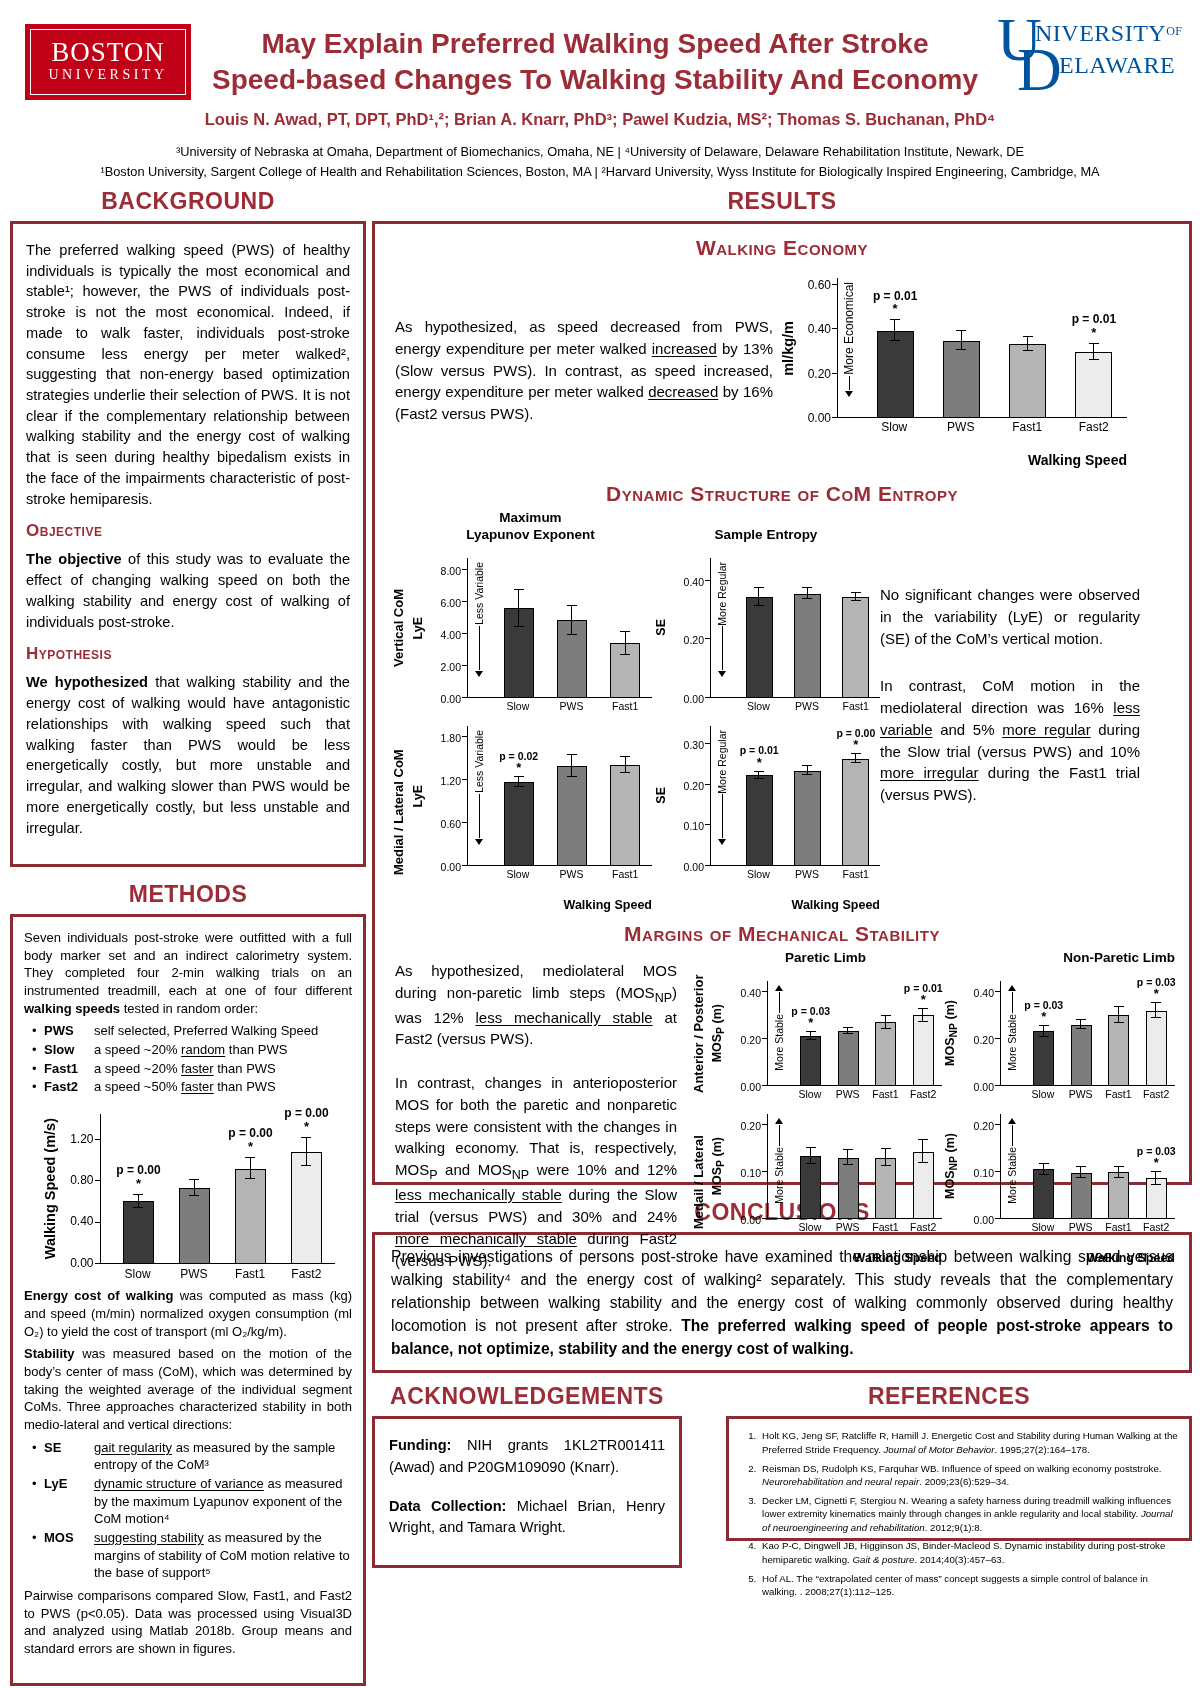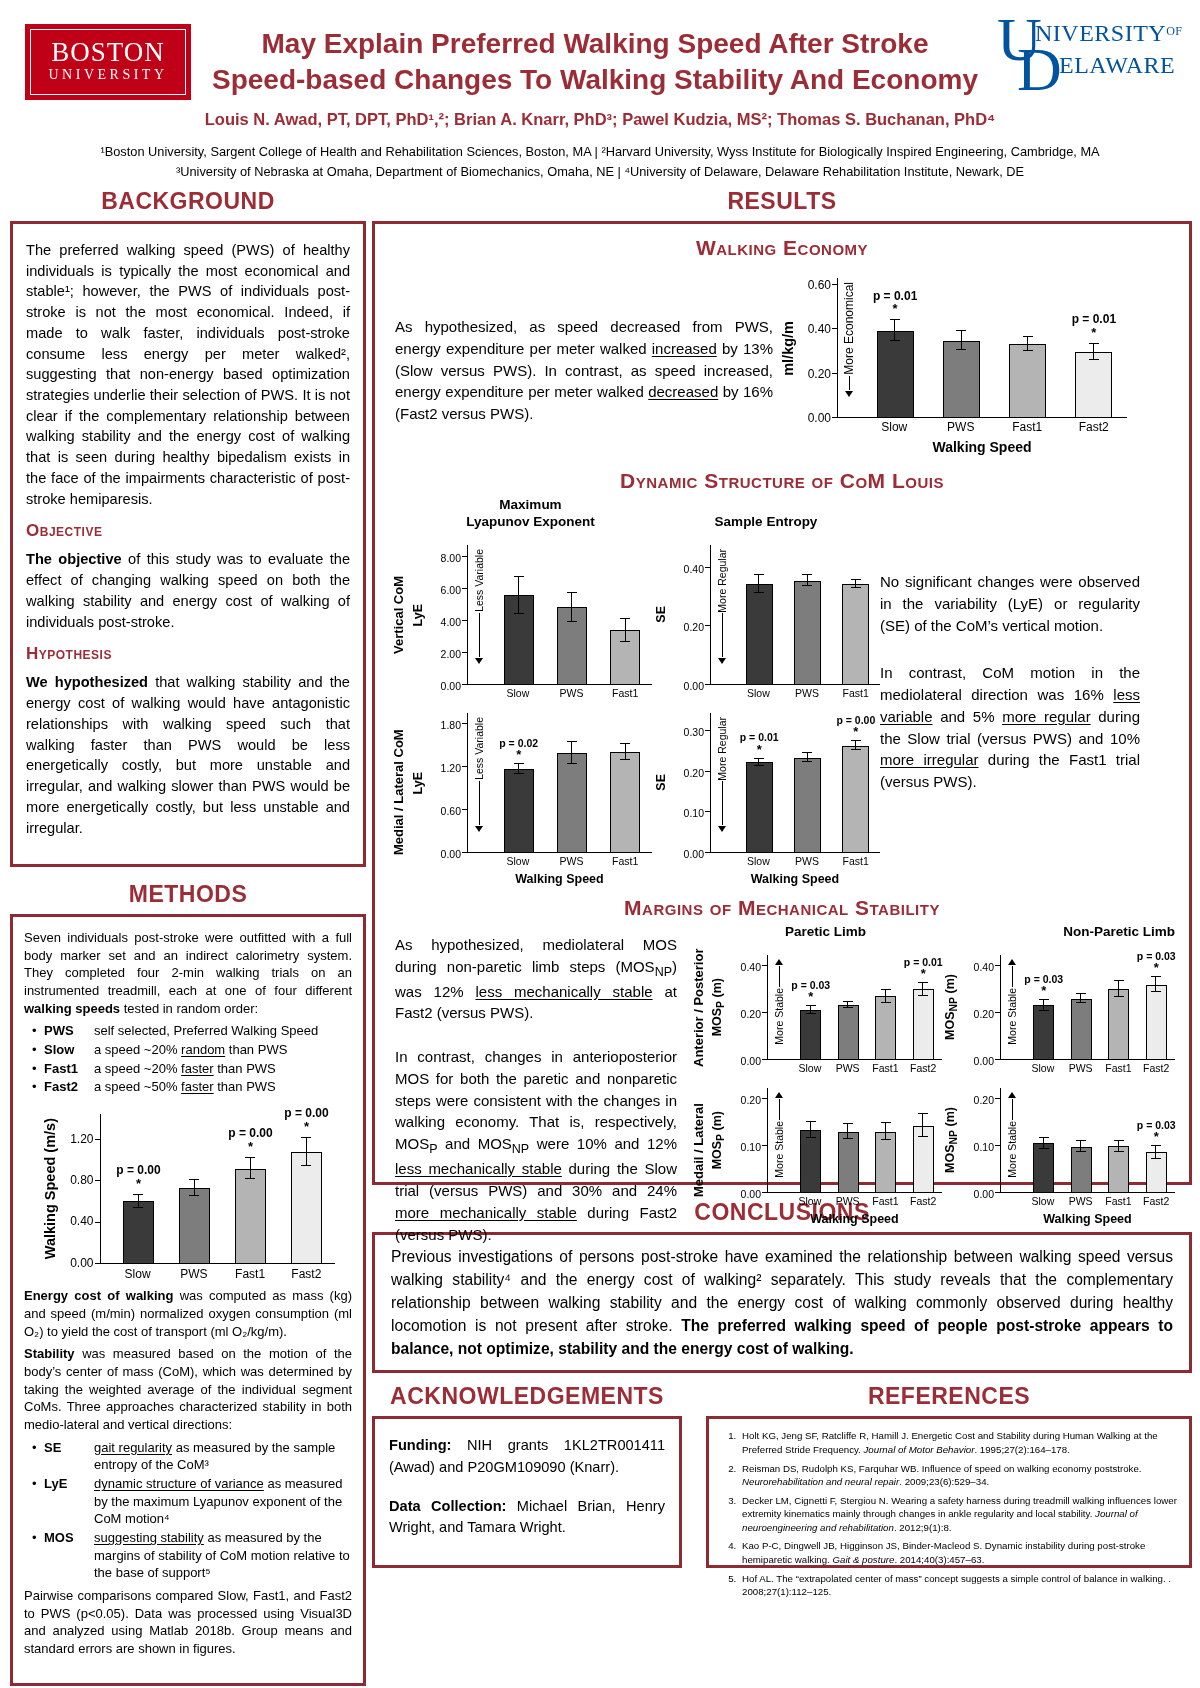--- a/index.html
+++ b/index.html
@@ -54,21 +54,21 @@
         display:flex;align-items:center;justify-content:center;width:22px;text-align:center;}
   .mos-wrap{display:flex;}
   .mos-text{width:300px;font-size:15px;line-height:1.45;text-align:justify;padding:10px 10px 0 8px;box-sizing:border-box;}
   .mos-text p{margin:0 0 22px 0;}
   .concl-box{margin-top:4px;padding:10px 16px;font-size:15.6px;line-height:1.48;text-align:justify;}
   .bottom-row{display:flex;margin-top:10px;gap:24px;}
   .ack-col{width:310px;flex:none;}
   .ref-col{flex:1;}
   .ack-box{height:152px;padding:16px 14px;font-size:14.6px;line-height:1.45;text-align:justify;}
   .ack-box p{margin:0 0 18px 0;}
-  .ref-box{height:152px;padding:8px 10px;font-size:9.7px;line-height:1.4;}
+  .ref-box{height:125px;padding:8px 10px;font-size:9.7px;line-height:1.4;margin-left:20px;}
   .ref-box ol{margin:2px 0 0 0;padding-left:20px;}
   .ref-box li{margin-bottom:5px;padding-left:3px;}
   
   .chart{display:inline-block;padding-top:14px;vertical-align:top;}
   .chart.center{display:block;margin:4px auto 2px auto;width:fit-content;}
   .c-row{display:flex;}
   .c-ylab{width:18px;display:flex;align-items:center;justify-content:center;font-weight:bold;font-size:12.5px;}
   .c-ylab span{writing-mode:vertical-rl;transform:rotate(180deg);white-space:nowrap;}
   .chart.lg .c-ylab{font-size:14.5px;}
   .c-yaxis{width:40px;position:relative;flex:none;}
@@ -87,21 +87,21 @@
   .c-p .ast{font-size:13px;line-height:0.7;}
   .c-arrow{position:absolute;display:flex;flex-direction:column;align-items:center;width:16px;}
   .c-atext{writing-mode:vertical-rl;transform:rotate(180deg);font-size:10.5px;white-space:nowrap;}
   .chart.lg .c-atext{font-size:12px;}
   .c-astem{flex:1;width:0;border-left:1.4px solid #000;margin:1px 0;}
   .c-ahead-d{width:0;height:0;border-left:4px solid transparent;border-right:4px solid transparent;border-top:6px solid #000;}
   .c-ahead-u{width:0;height:0;border-left:4px solid transparent;border-right:4px solid transparent;border-bottom:6px solid #000;}
   .c-xlabels{display:flex;font-size:10.5px;margin-top:2px;}
   .chart.lg .c-xlabels{font-size:12px;}
   .c-xlabels span{flex:1;text-align:center;}
-  .c-xtitle{text-align:center;font-weight:bold;font-size:12.5px;margin-top:5px;}
+  .c-xtitle{text-align:right;font-weight:bold;font-size:12.5px;margin-top:18px;}
   .chart.lg .c-xtitle{font-size:14px;}
   u{text-underline-offset:2px;}
 </style>
 </head>
 <body>
 
 <div class="page">
 
   <div>
     <div class="bu-box">
@@ -115,22 +115,22 @@
       <div>Speed-based Changes To Walking Stability And Economy</div>
     </div>
     <div class="ud-box">
       <span class="ud-u">U</span>
       <span class="ud-l1"><span>NIVERSITY</span><span class="ud-of">OF</span></span>
       <span class="ud-d">D</span>
       <span class="ud-l2">ELAWARE</span>
     </div>
     <div class="authors">Louis N. Awad, PT, DPT, PhD¹,²; Brian A. Knarr, PhD³; Pawel Kudzia, MS²; Thomas S. Buchanan, PhD⁴</div>
     <div class="affils">
+      <div>³University of Nebraska at Omaha, Department of Biomechanics, Omaha, NE | ⁴University of Delaware, Delaware Rehabilitation Institute, Newark, DE</div>
       <div>¹Boston University, Sargent College of Health and Rehabilitation Sciences, Boston, MA | ²Harvard University, Wyss Institute for Biologically Inspired Engineering, Cambridge, MA</div>
-      <div>³University of Nebraska at Omaha, Department of Biomechanics, Omaha, NE | ⁴University of Delaware, Delaware Rehabilitation Institute, Newark, DE</div>
     </div>
   </div>
 
   <div class="col-left">
     <h2 class="sec">BACKGROUND</h2>
     <div class="box bg-box">
       <p>The preferred walking speed (PWS) of healthy individuals is typically the most economical and stable¹; however, the PWS of individuals post-stroke is not the most economical. Indeed, if made to walk faster, individuals post-stroke consume less energy per meter walked², suggesting that non-energy based optimization strategies underlie their selection of PWS. It is not clear if the complementary relationship between walking stability and the energy cost of walking that is seen during healthy bipedalism exists in the face of the impairments characteristic of post-stroke hemiparesis.</p>
       <h3 class="sub">Objective</h3>
       <p><b>The objective</b> of this study was to evaluate the effect of changing walking speed on both the walking stability and energy cost of walking of individuals post-stroke.</p>
       <h3 class="sub">Hypothesis</h3>
@@ -297,21 +297,21 @@
             <div class="c-xlabels" style="margin-left: 82px; width: 266px;">
               <span>Slow</span>
               <span>PWS</span>
               <span>Fast1</span>
               <span>Fast2</span>
             </div>
             <div class="c-xtitle" style="margin-left: 58px; width: 290px;">Walking Speed</div>
           </div>
       </div>
 
-      <h4 class="rsub" style="margin-top:14px;">Dynamic Structure of CoM Louis</h4>
+      <h4 class="rsub" style="margin-top:14px;">Dynamic Structure of CoM Entropy</h4>
       <div class="com-wrap">
         <div>
           <div class="grid-titles">
             <div style="width:22px;"></div>
             <div style="width:243px;">
               <div>Maximum</div>
               <div>Lyapunov Exponent</div>
             </div>
             <div style="width:228px;">Sample Entropy</div>
           </div>

